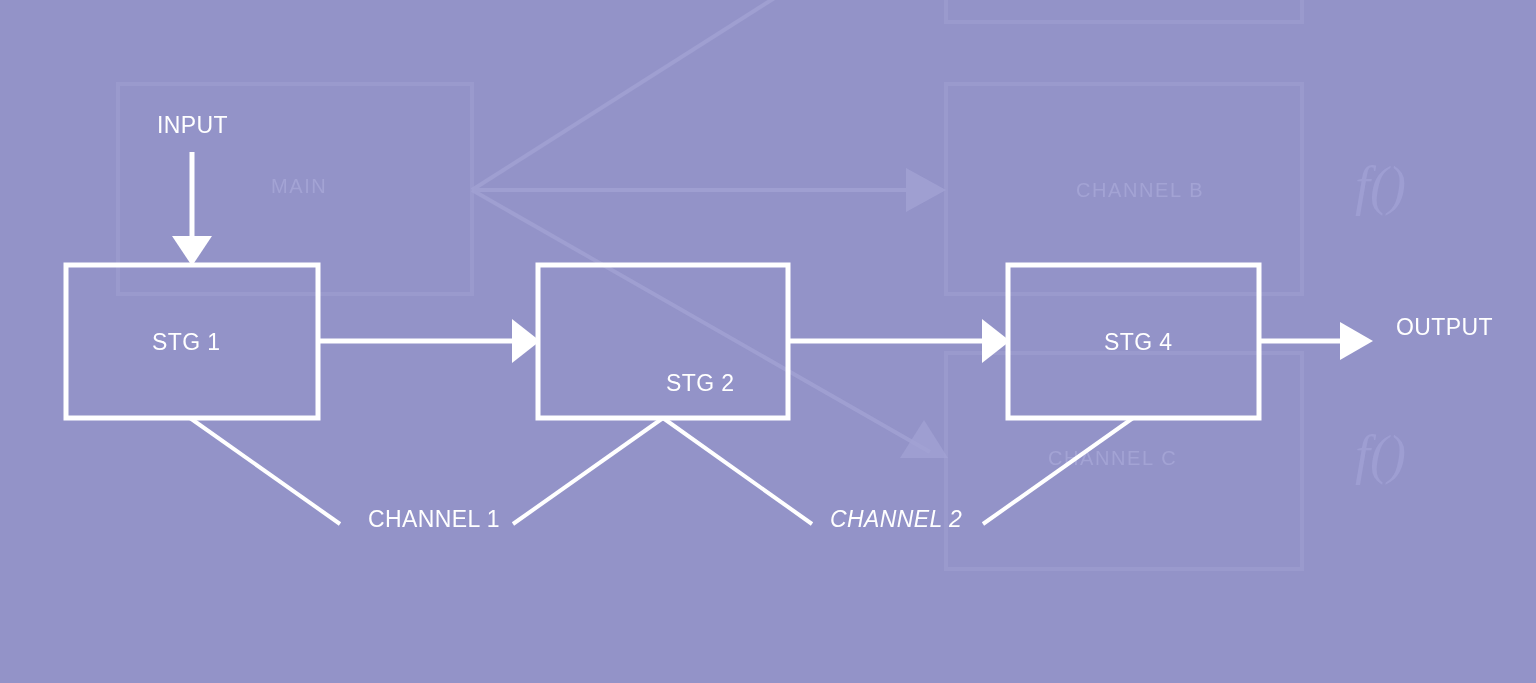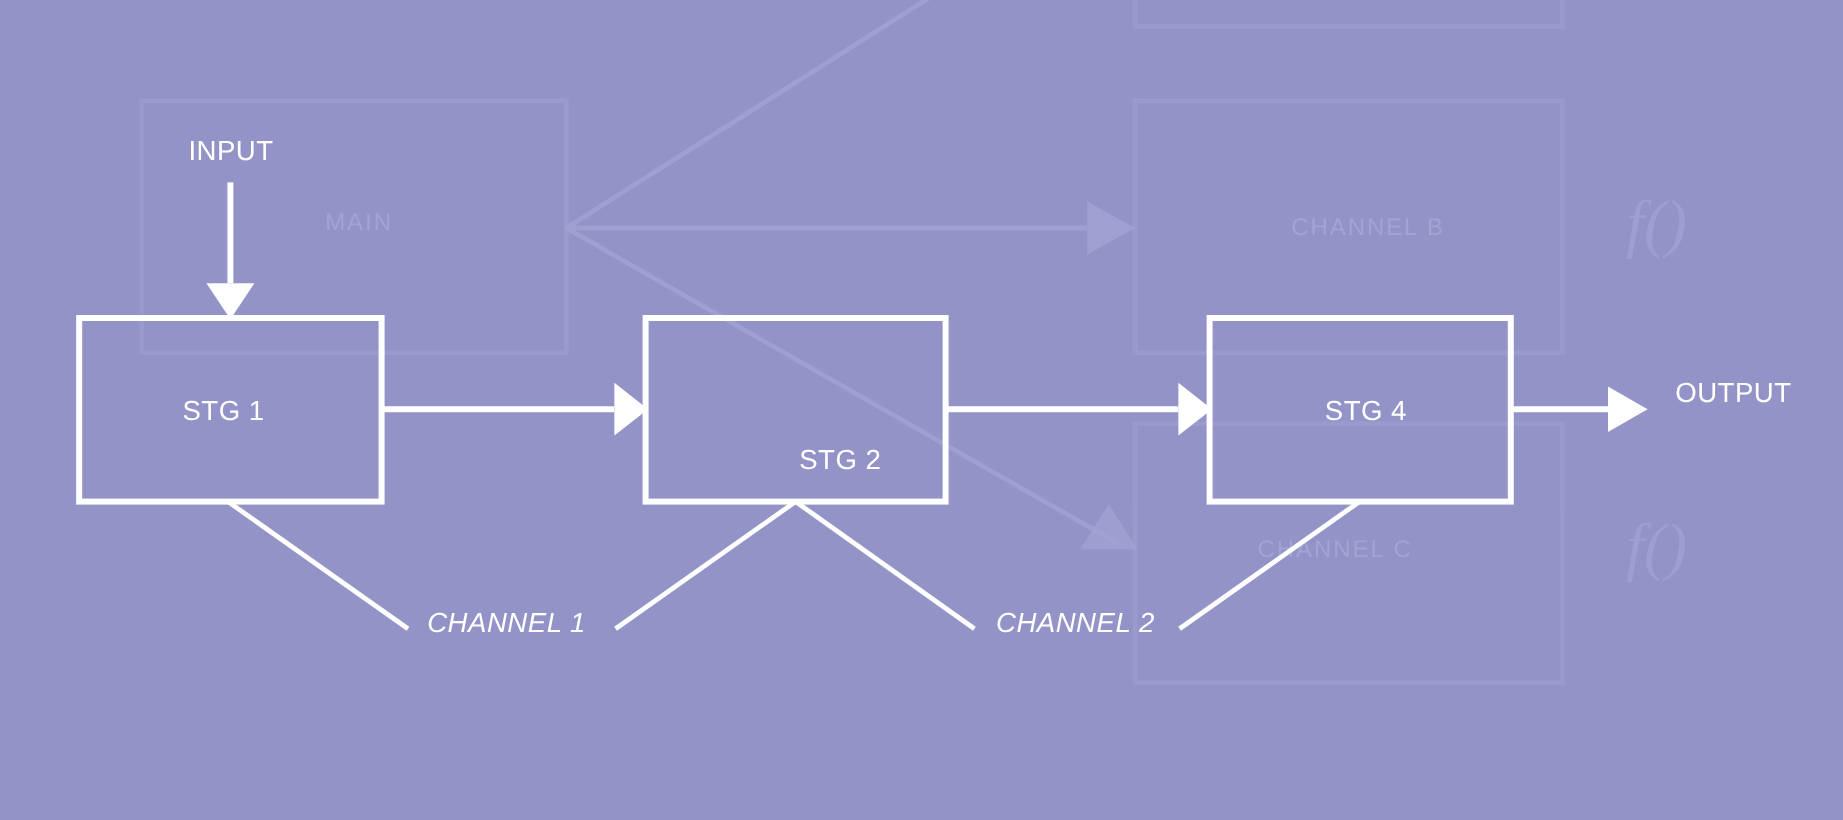--- a/index.html
+++ b/index.html
@@ -128,19 +128,19 @@
         <line x1="1133" y1="418" x2="983" y2="524"></line>
       </g>
     </svg>
 
     <div class="lbl" style="left:157px; top:112px;">INPUT</div>
 
     <div class="lbl" style="left:152px; top:329px;text-align:center;">STG 1</div>
     <div class="lbl" style="left:666px; top:329px;margin-top:41px;">STG 2</div>
     <div class="lbl" style="left:1104px; top:329px;">STG 4</div>
 
-    <div class="lbl" style="left:356px; top:506px;font-style:italic;">CHANNEL 1</div>
+    <div class="lbl" style="left:368px; top:506px;">CHANNEL 1</div>
     <div class="lbl" style="left:830px; top:506px;font-style:italic;">CHANNEL 2</div>
 
     <div class="lbl" style="left:1396px; top:314px;text-align:center;">OUTPUT</div>
   </div>
 
 </div>
 
 </body></html>

